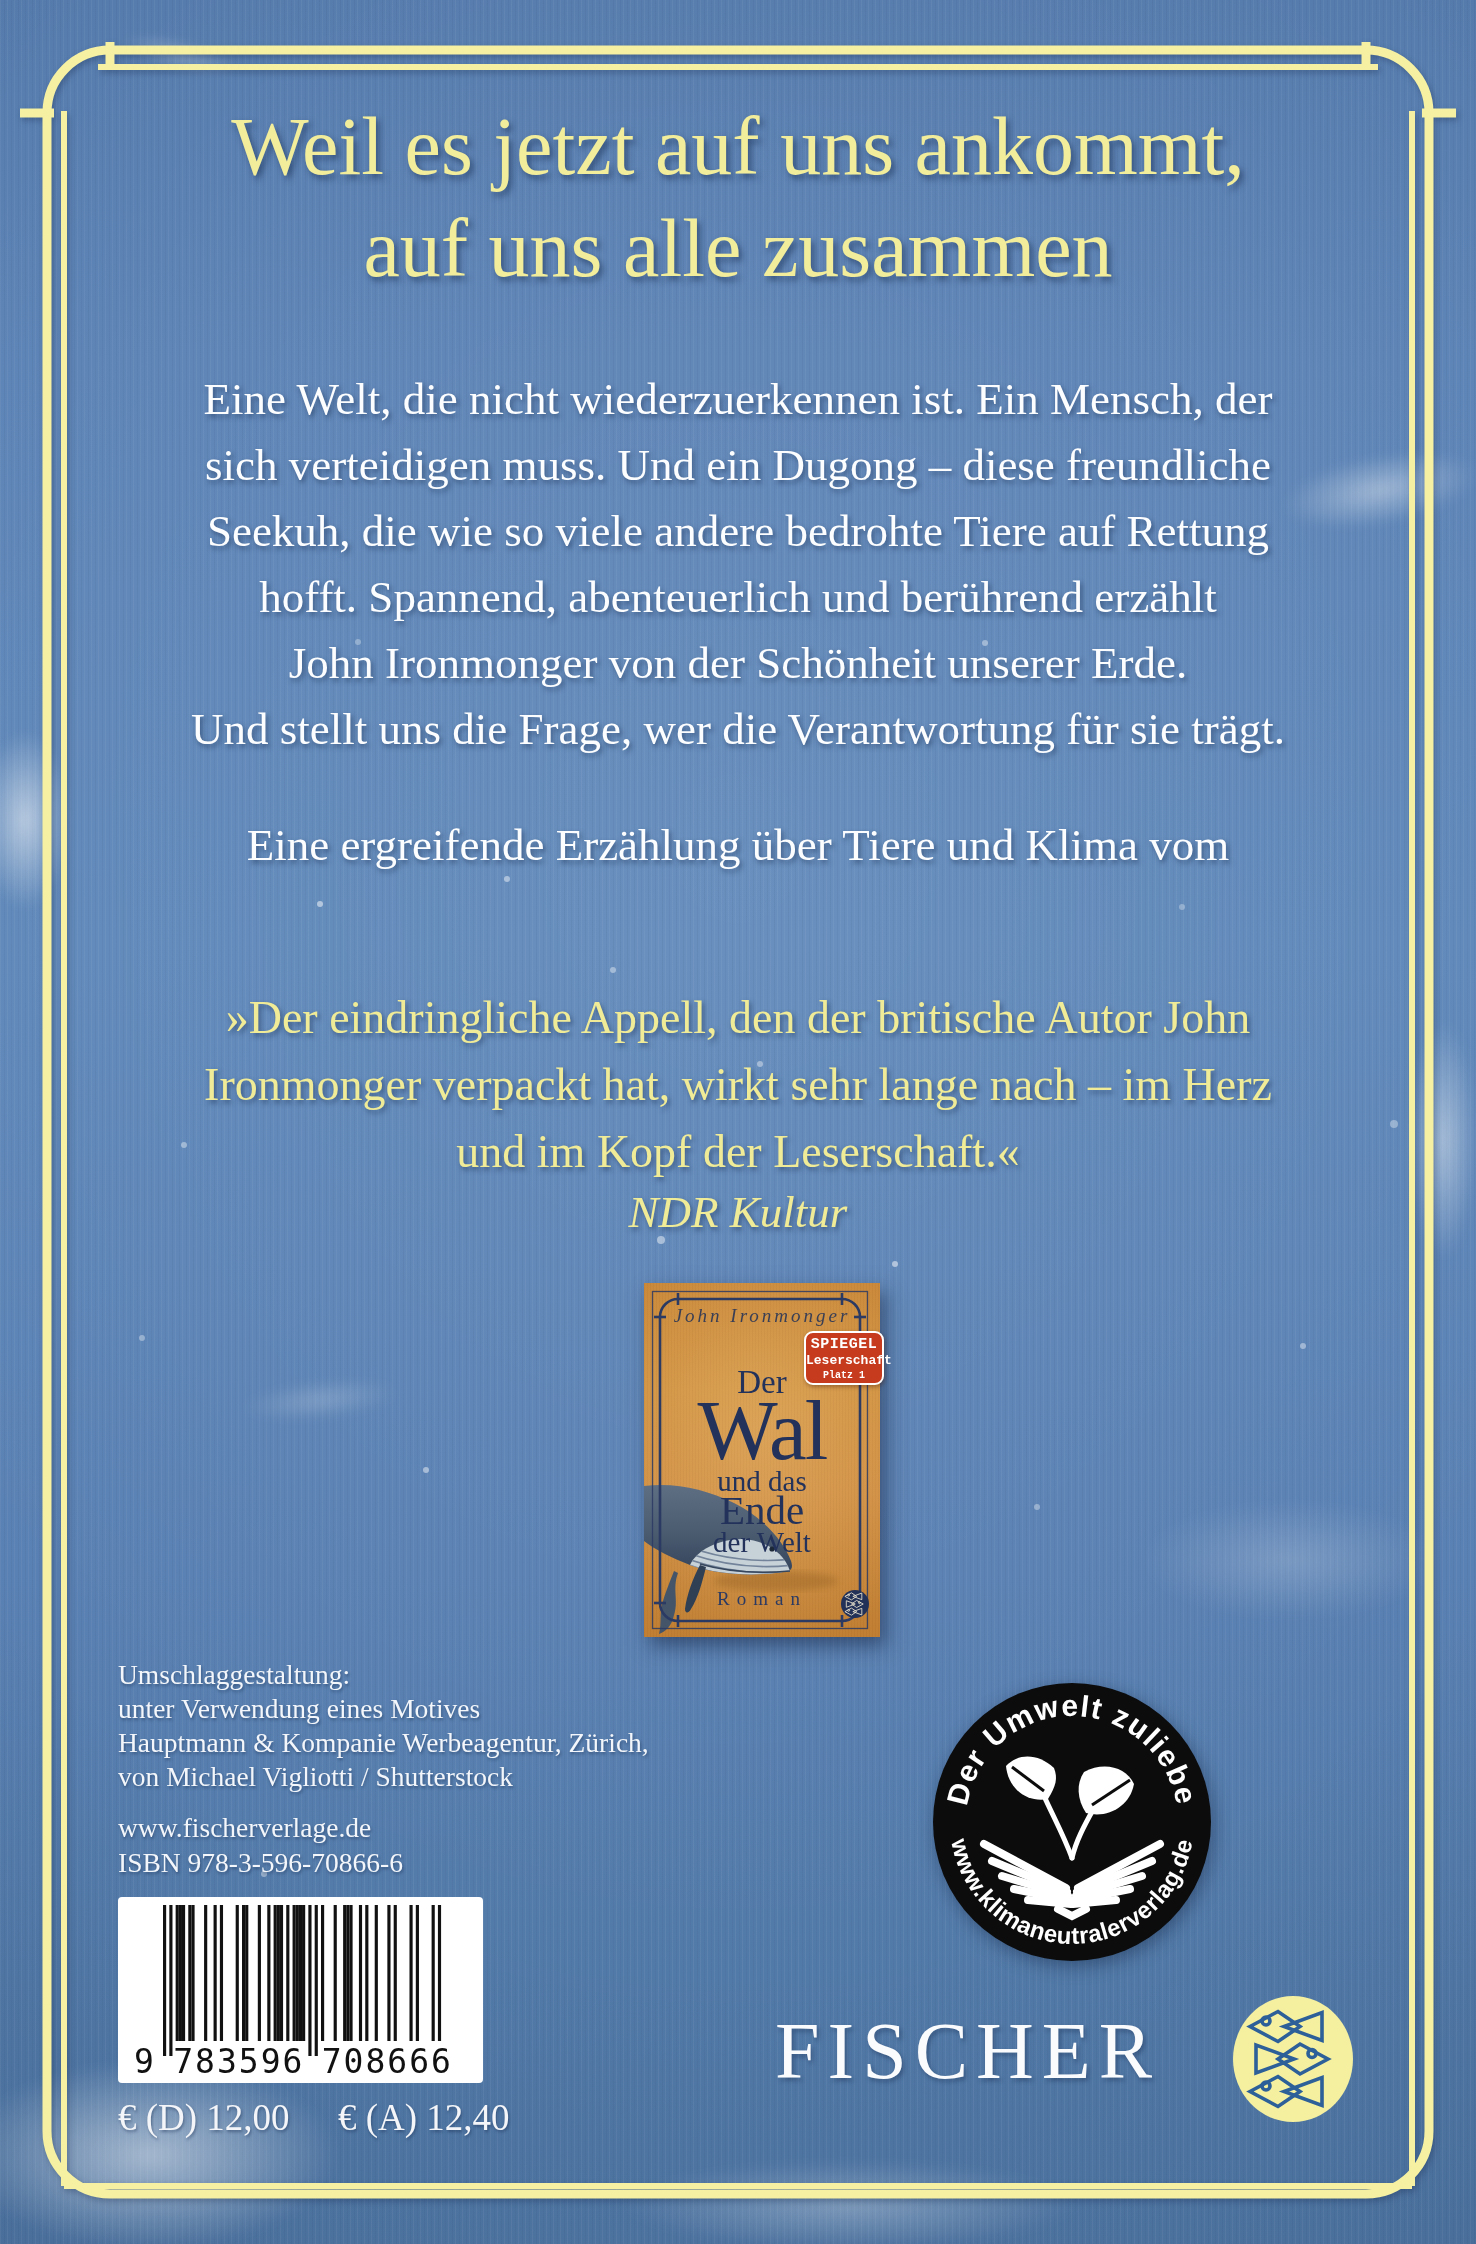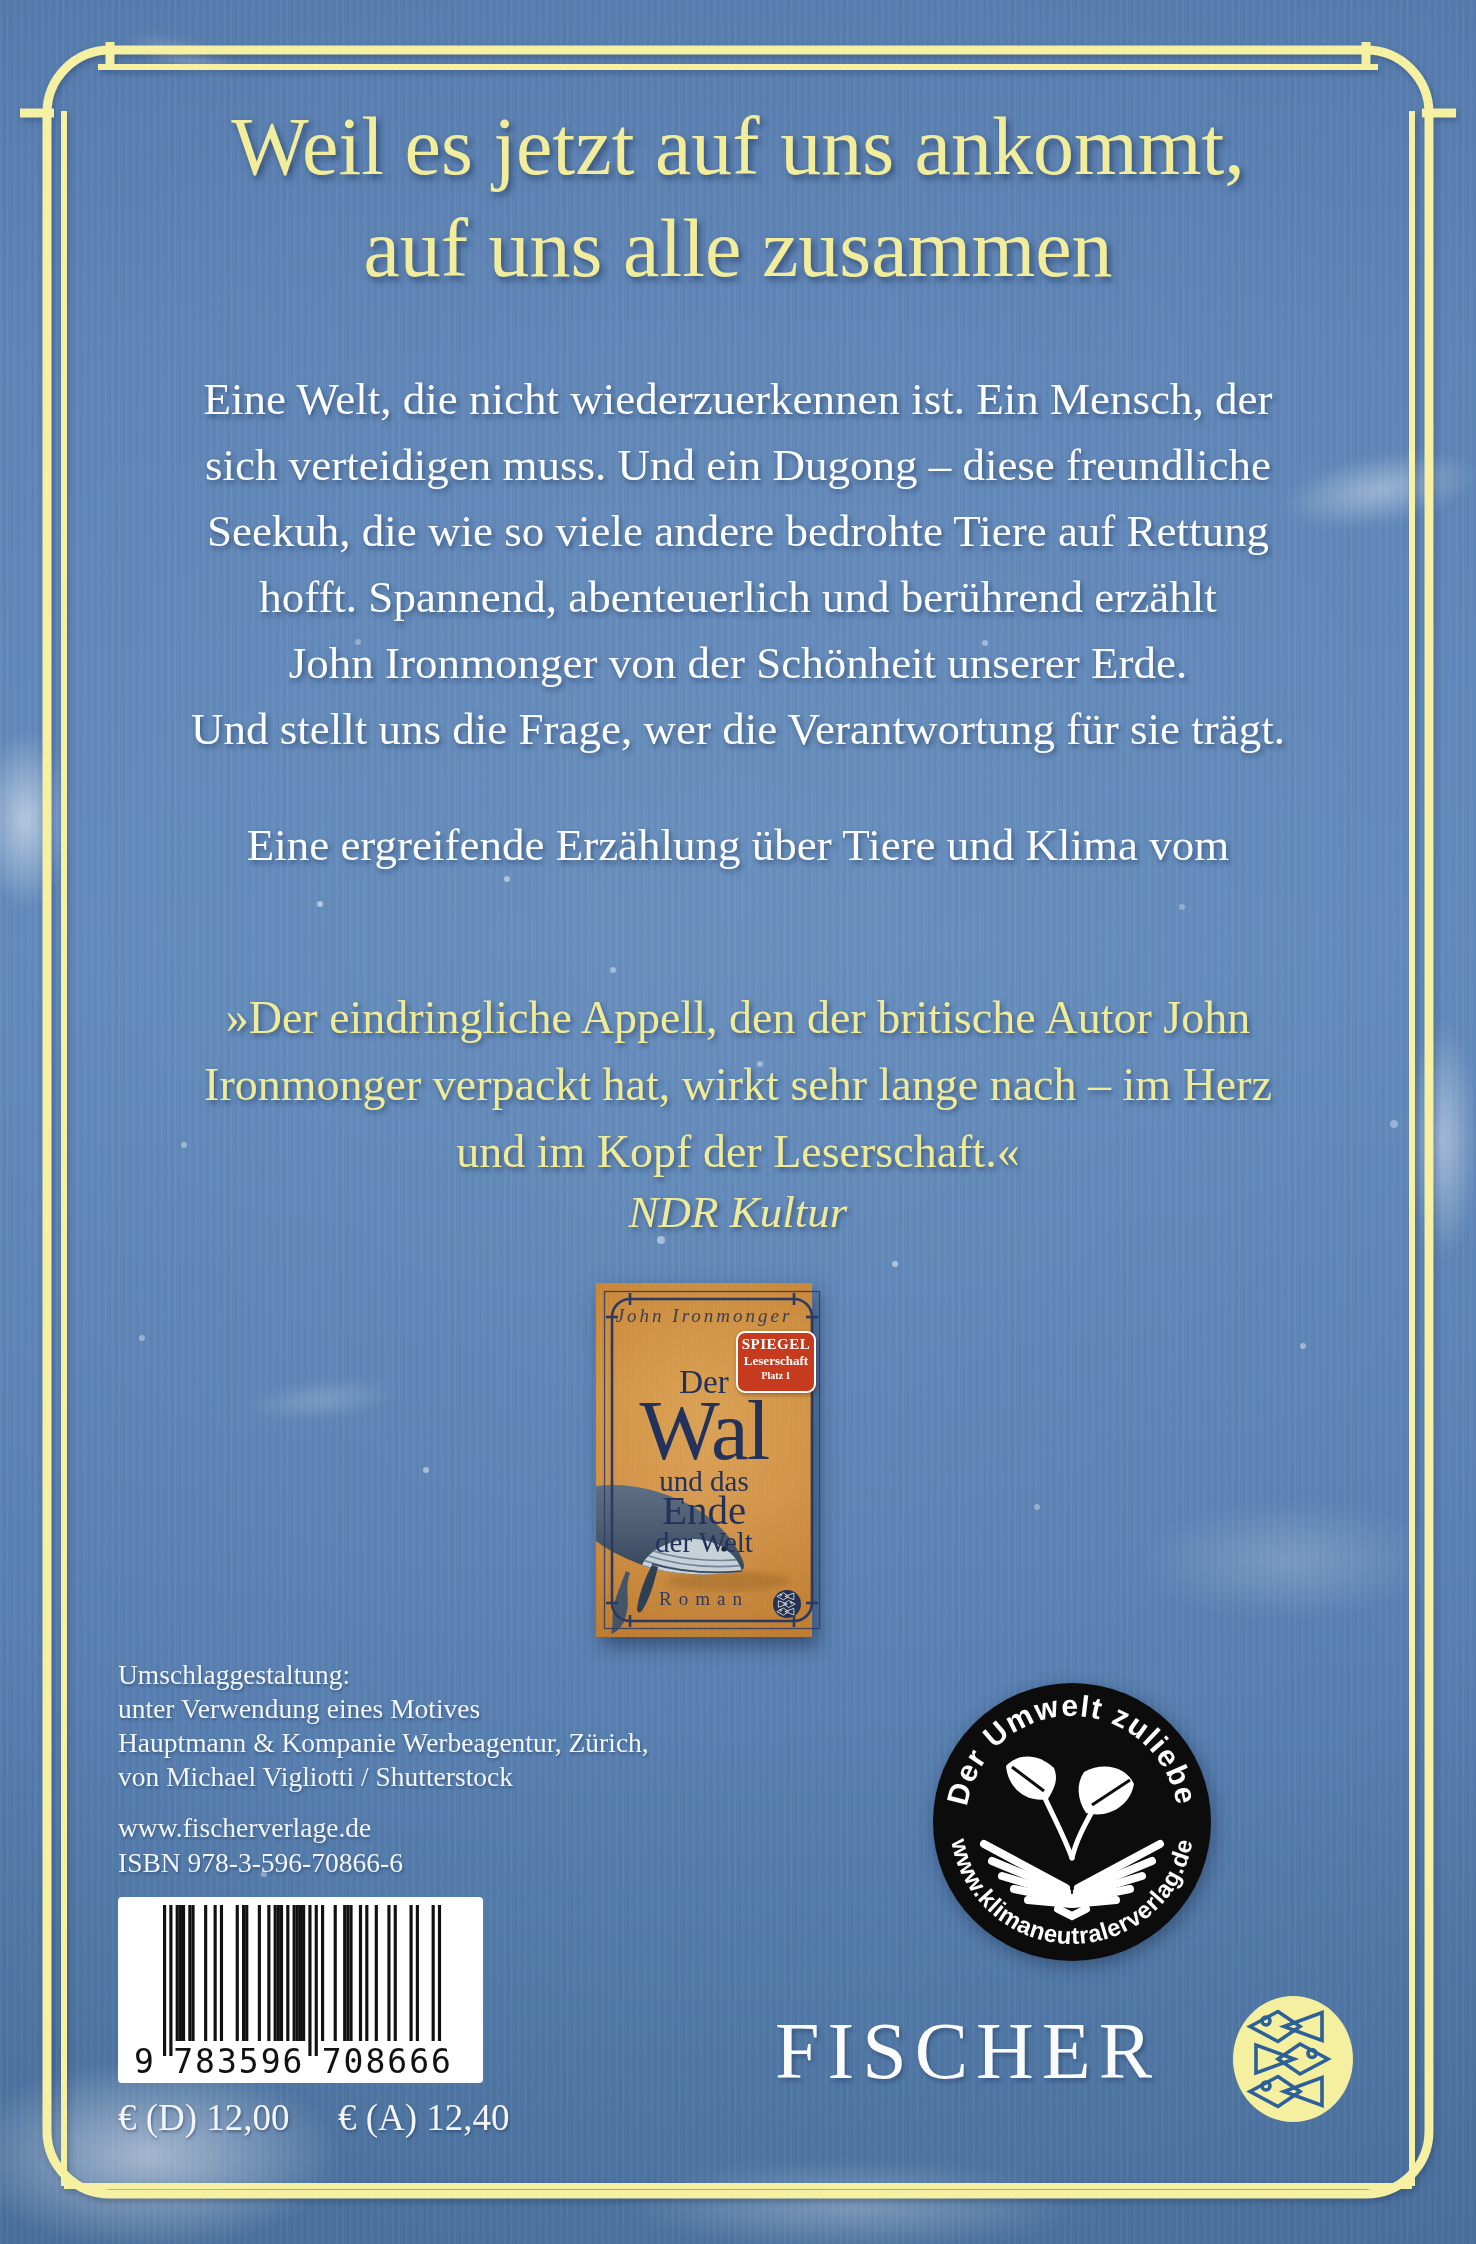--- a/index.html
+++ b/index.html
@@ -29,32 +29,32 @@
     font-size:45px;line-height:66px;text-shadow:2px 3px 5px rgba(20,40,76,.5);}
   .subblurb{position:absolute;left:80px;right:80px;top:812px;text-align:center;color:#fcfdfe;
     font-size:45px;line-height:66px;text-shadow:2px 3px 5px rgba(20,40,76,.5);}
   .quote{position:absolute;left:70px;right:70px;top:984px;text-align:center;color:#f0eb96;
     font-size:46px;line-height:67px;text-shadow:2px 3px 5px rgba(20,40,76,.5);}
   .attribution{position:absolute;left:70px;right:70px;top:1186px;text-align:center;color:#f0eb96;
     font-style:italic;font-size:45px;text-shadow:2px 3px 5px rgba(20,40,76,.5);}
   .tline{display:block;}
 
   
-  .cover{position:absolute;left:596px;top:1283px;width:216px;height:354px;
+  .cover{position:absolute;left:644px;top:1283px;width:236px;height:354px;
     background:
       radial-gradient(ellipse 130% 110% at 50% 42%, rgba(255,225,160,.25), rgba(0,0,0,0) 60%),
       repeating-linear-gradient(90deg, rgba(120,60,10,.07) 0 1px, rgba(0,0,0,0) 1px 3px),
       linear-gradient(180deg,#c98738 0%,#d0903f 30%,#cf8d41 60%,#c07f33 100%);
     box-shadow:6px 9px 18px rgba(15,30,60,.5);}
   .cover-frame{position:absolute;inset:0;}
   .cover-author{position:absolute;left:0;right:0;top:22px;text-align:center;font-style:italic;
     font-size:19px;letter-spacing:3px;color:#3a3f55;}
   .spiegel-badge{position:absolute;right:-4px;top:48px;width:76px;background:#c63b1d;border:2.5px solid #fff;
-    border-radius:9px;text-align:center;color:#fff;padding:3px 0 8px;box-shadow:1px 2px 4px rgba(70,25,5,.4);
-    font-family:Liberation Serif, serif;}
+    border-radius:9px;text-align:center;color:#fff;padding:3px 0 0;box-shadow:1px 2px 4px rgba(70,25,5,.4);
+    font-family:Liberation Mono, monospace;}
   .sb1{display:block;font-weight:bold;font-size:15px;letter-spacing:.5px;}
   .sb2{display:block;font-weight:bold;font-size:13px;line-height:15px;}
   .sb3{display:block;font-weight:bold;font-size:10px;line-height:15px;}
   .cover-title{position:absolute;left:0;right:0;top:84px;text-align:center;color:#23325b;}
   .ct1{display:block;font-size:33px;line-height:30px;}
   .ct2{display:block;font-size:85px;line-height:66px;letter-spacing:-2px;}
   .ct3{display:block;font-size:29px;line-height:28px;margin-top:4px;}
   .ct4{display:block;font-size:41px;line-height:31px;}
   .ct5{display:block;font-size:29px;line-height:32px;}
   .cover-genre{position:absolute;left:0;right:0;top:305px;text-align:center;font-size:19px;

